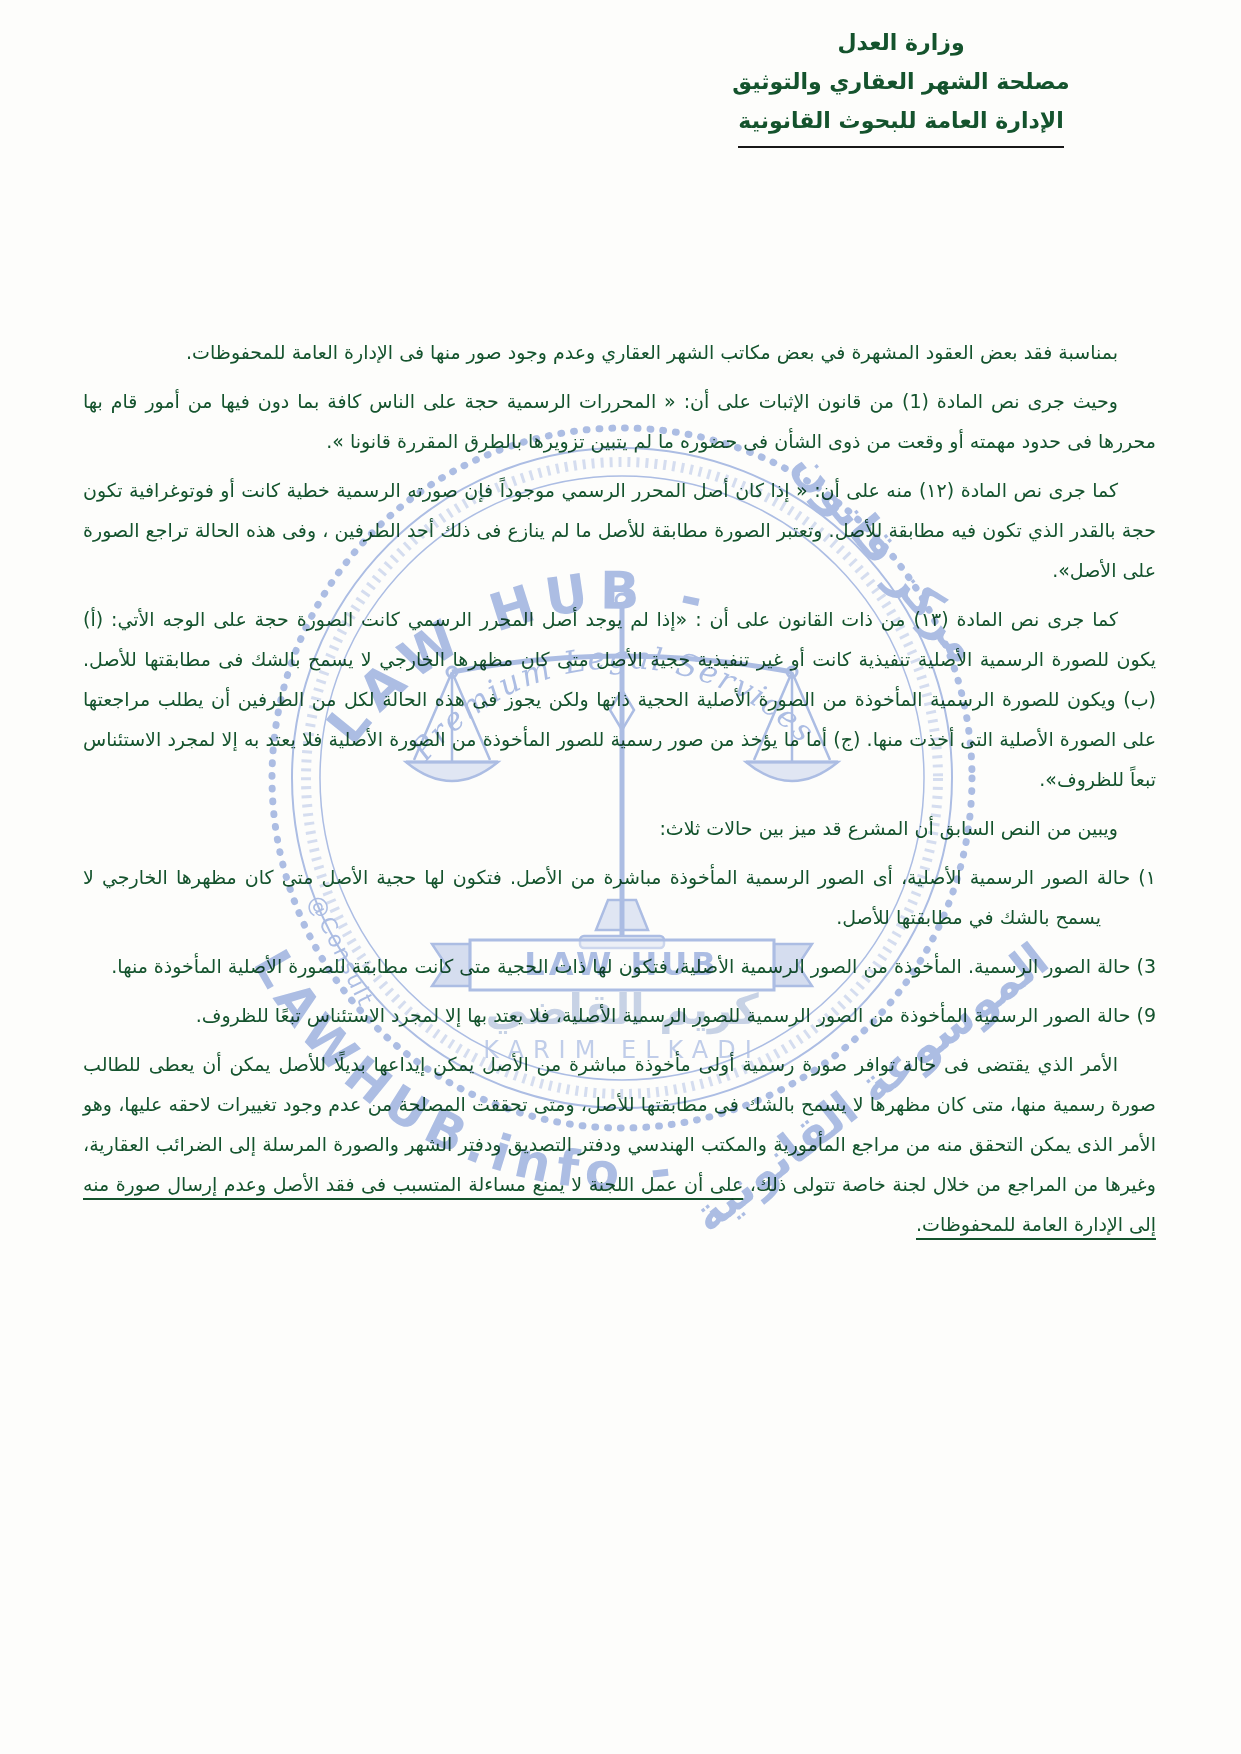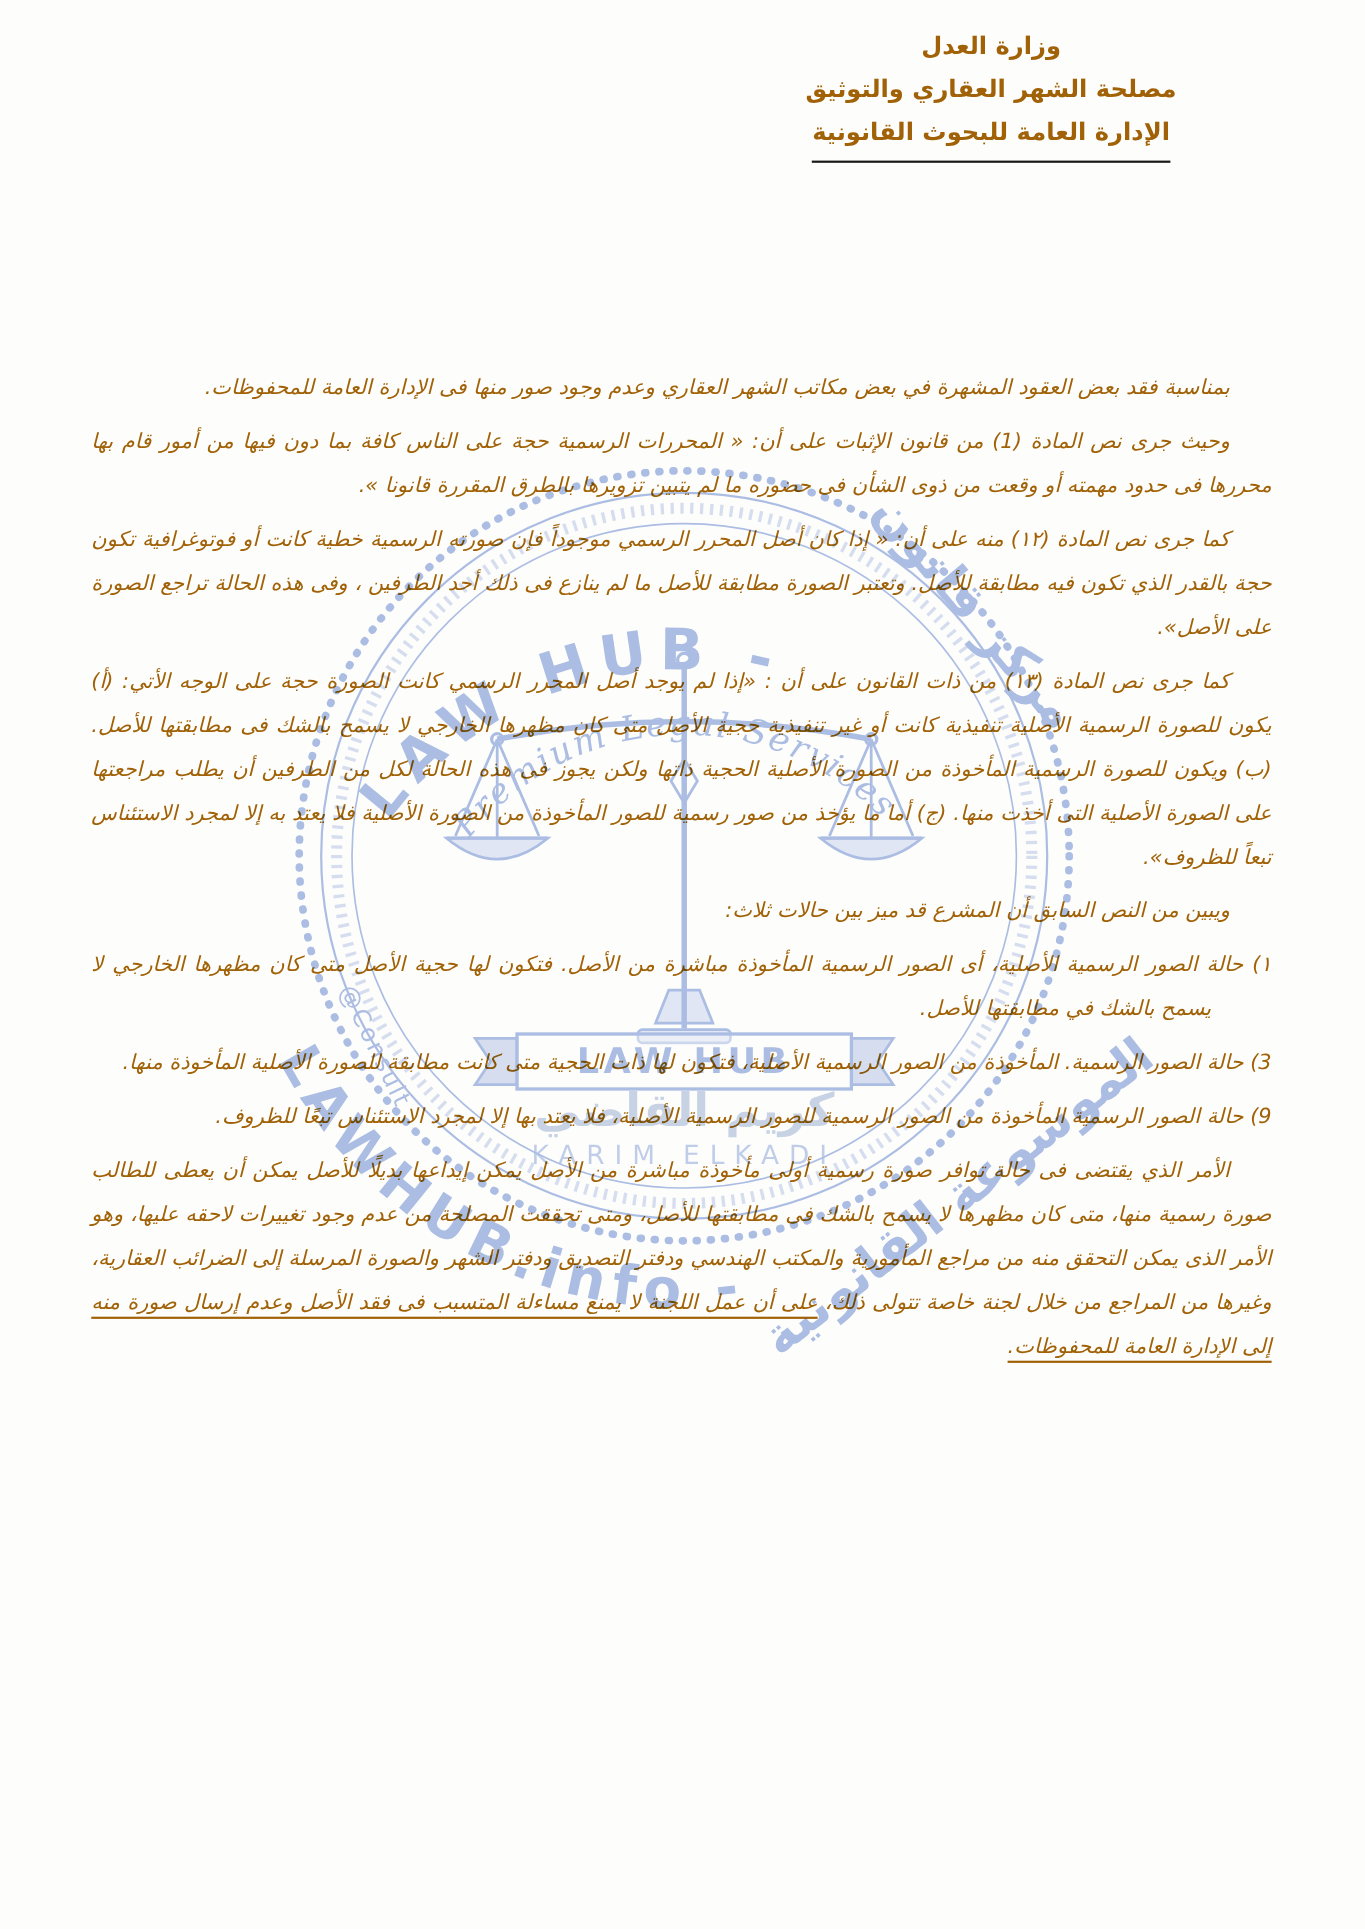--- a/index.html
+++ b/index.html
@@ -4,21 +4,21 @@
 <style>
   html,body{margin:0;padding:0;background:#e8e8e8;}
   .page{
     position:relative;
     width:1241px;height:1754px;
     margin:0 auto;
     background:#fdfdfb;
     overflow:hidden;
     font-family:"DejaVu Sans",sans-serif;
     direction:rtl;
-    color:#a16207;
+    color:#14532d;
   }
   
   .header-block{
     position:absolute;top:32px;right:140px;width:400px;
     text-align:center;font-weight:bold;font-size:22px;line-height:1.0;
   }
   .header-block .hline{margin-bottom:17px;}
   .header-block .underlined{
     display:inline-block;border-bottom:2.5px solid #181818;padding-bottom:14px;
   }
@@ -30,21 +30,21 @@
   .title-block .tline{margin-bottom:22px;}
   .title-block .underlined{
     display:inline-block;border-bottom:2.5px solid #181818;padding-bottom:8px;
   }
   
   .body-block{
     position:absolute;top:332px;right:85px;left:83px;
     font-size:19px;line-height:40px;text-align:justify;
     z-index:2;
   }
-  .body-block p{margin:0 0 9px 0;text-indent:38px;font-style:italic;}
+  .body-block p{margin:0 0 9px 0;text-indent:38px;}
   .body-block p.list{text-indent:0;}
   .li-a{padding-right:55px;text-indent:-55px !important;}
   .li-b{padding-right:250px;text-indent:-250px !important;}
   .li-c{padding-right:250px;text-indent:-250px !important;}
   .u{
     text-decoration:underline;
     text-underline-offset:7px;
     text-decoration-thickness:1.5px;
   }
   

